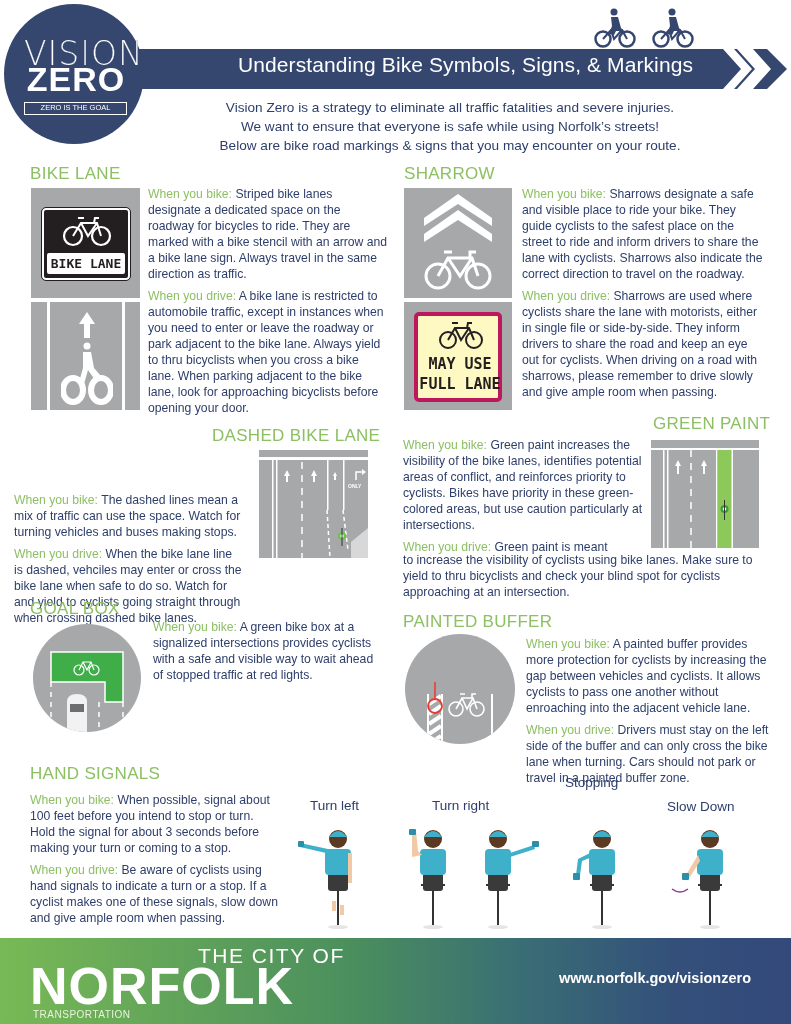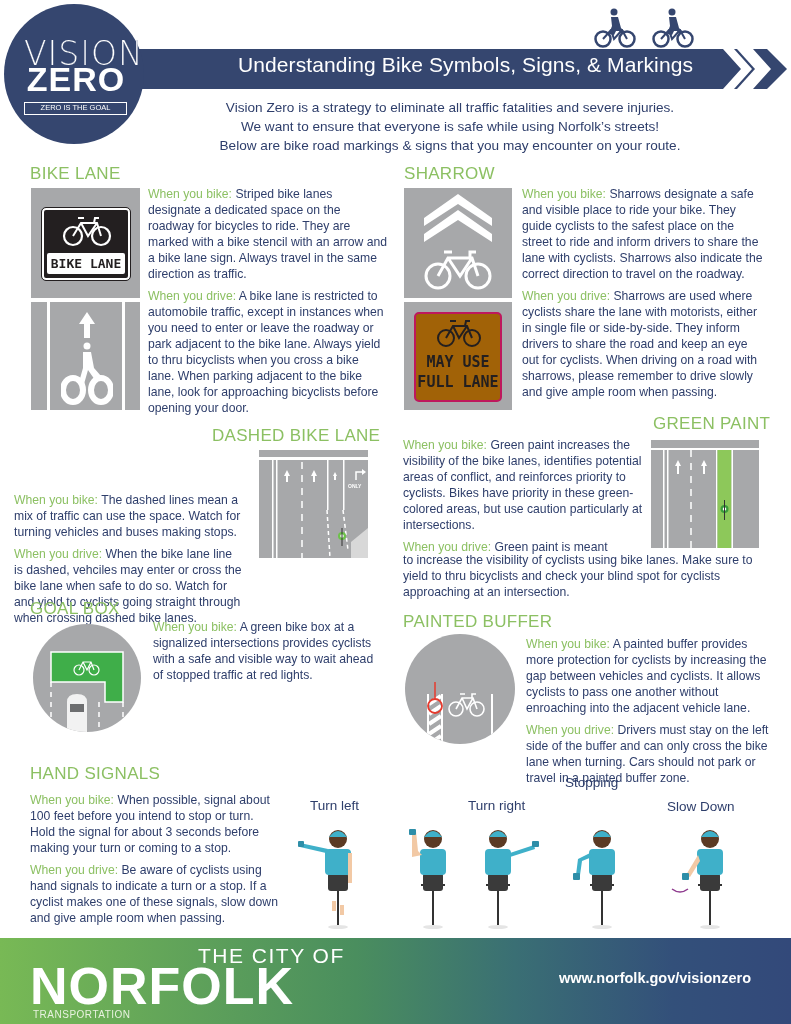--- a/index.html
+++ b/index.html
@@ -106,21 +106,21 @@
 <div class="abs gray" style="left:404px;top:188px;width:108px;height:110px;">
   <svg class="abs" style="left:20px;top:6px;width:68px;height:100px;" viewBox="0 0 68 100">
     <polygon points="34,0 68,24 68,32 34,10 0,32 0,24" fill="#fff"></polygon>
     <polygon points="34,16 68,40 68,48 34,26 0,48 0,40" fill="#fff"></polygon>
     <circle cx="14" cy="82" r="12" fill="none" stroke="#fff" stroke-width="3"></circle>
     <circle cx="54" cy="82" r="12" fill="none" stroke="#fff" stroke-width="3"></circle>
     <path d="M14 82 L24 64 L48 64 L54 82 M24 64 L36 82 L48 64 M20 58 L28 58 M46 64 L46 58 L52 58" fill="none" stroke="#fff" stroke-width="3"></path>
   </svg>
 </div>
 <div class="abs gray" style="left:404px;top:302px;width:108px;height:108px;">
-  <div class="abs" style="left:10px;top:10px;width:88px;height:90px;background:#a16207;border:2px solid #be185d;border-radius:5px;">
+  <div class="abs" style="left:10px;top:10px;width:88px;height:90px;background:#fef9c3;border:4px solid #be185d;border-radius:5px;">
     <svg class="abs" style="left:20px;top:4px;width:46px;height:30px;" viewBox="0 0 46 30">
       <circle cx="10" cy="20" r="8" fill="none" stroke="#231f20" stroke-width="2"></circle>
       <circle cx="36" cy="20" r="8" fill="none" stroke="#231f20" stroke-width="2"></circle>
       <path d="M10 20 L17 8 L31 8 L36 20 M17 8 L23 20 L31 8 M14 3 L20 3 M29 8 L30 3 L34 3" fill="none" stroke="#231f20" stroke-width="2"></path>
     </svg>
     <div class="abs sign-plate" style="left:0;top:38px;width:84px;font-size:15px;line-height:20px;background:transparent;">MAY USE</div>
     <div class="abs sign-plate" style="left:0;top:58px;width:84px;font-size:15px;line-height:20px;background:transparent;">FULL LANE</div>
   </div>
 </div>
 <div class="abs" style="left:522px;top:186px;width:245px;">
@@ -217,21 +217,21 @@
   <p class="para"><span class="lbl">When you drive:</span><span> Drivers must stay on the left side of the buffer and can only cross the bike lane when turning. Cars should not park or travel in a painted buffer zone.</span></p>
 </div>
 
 <div class="abs sec-title" style="left:30px;top:764px;">HAND SIGNALS</div>
 <div class="abs" style="left:30px;top:792px;width:250px;">
   <p class="para"><span class="lbl">When you bike:</span><span> When possible, signal about 100 feet before you intend to stop or turn. Hold the signal for about 3 seconds before making your turn or coming to a stop.</span></p>
   <p class="para"><span class="lbl">When you drive:</span><span> Be aware of cyclists using hand signals to indicate a turn or a stop. If a cyclist makes one of these signals, slow down and give ample room when passing.</span></p>
 </div>
 
 <div class="abs hs-label" style="left:310px;top:798px;">Turn left</div>
-<div class="abs hs-label" style="left:432px;top:798px;margin-left:36px;">Turn right</div>
+<div class="abs hs-label" style="left:432px;top:798px;">Turn right</div>
 <div class="abs hs-label" style="left:565px;top:775px;">Stopping</div>
 <div class="abs hs-label" style="left:667px;top:799px;">Slow Down</div>
 
 <svg class="abs" style="left:298px;top:825px;width:70px;height:105px;" viewBox="0 0 70 105">
   <ellipse cx="40" cy="102" rx="10" ry="2" fill="#e5e5e5"></ellipse>
   <line x1="40" y1="60" x2="40" y2="100" stroke="#333" stroke-width="2"></line>
   <line x1="30" y1="60" x2="50" y2="60" stroke="#333" stroke-width="2"></line>
   <rect x="30" y="48" width="20" height="18" rx="3" fill="#3a3a3a"></rect>
   <rect x="27" y="24" width="26" height="26" rx="4" fill="#3fb0c9"></rect>
   <path d="M28 28 L2 22 L2 18 L30 24 Z" fill="#3fb0c9"></path>

